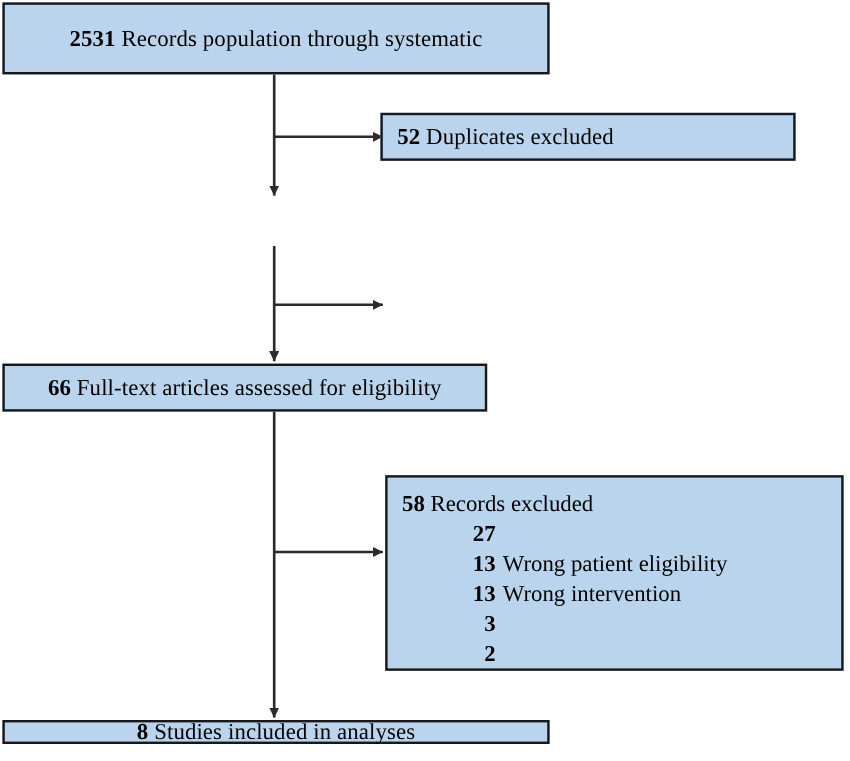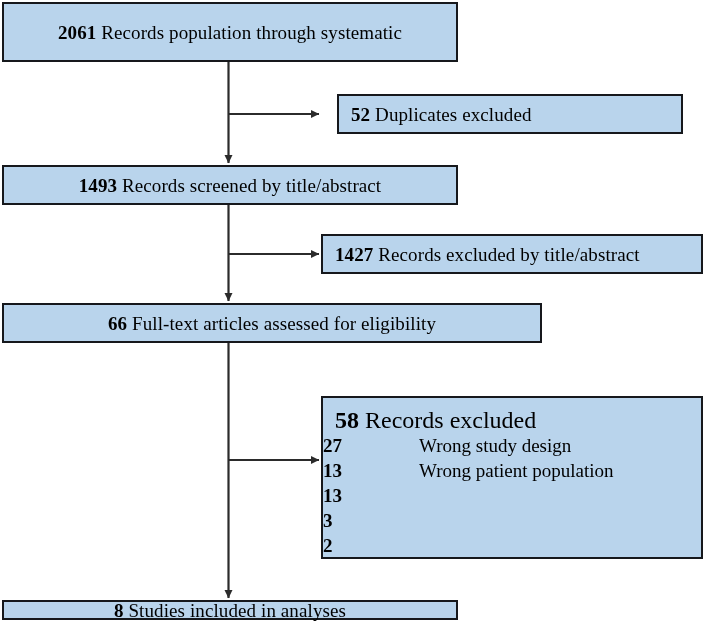--- a/index.html
+++ b/index.html
@@ -58,48 +58,49 @@
     text-align: left;
     padding: 0 12px;
   }
 
   .num {
     font-weight: bold;
   }
 
   
   #node-identified   { left: 2px;   top: 2px;   width: 456px; height: 60px; }
-  #node-duplicates   { left: 337px; top: 94px;  width: 346px; height: 40px; }
+  #node-duplicates   { left: 317px; top: 94px;  width: 346px; height: 40px; }
   #node-screened     { left: 2px;   top: 165px; width: 456px; height: 40px; }
   #node-excluded-ta  { left: 321px; top: 234px; width: 382px; height: 40px; }
-  #node-fulltext     { left: 2px;   top: 303px; width: 540px; height: 40px; }
+  #node-fulltext     { left: 2px;   top: 303px; width: 404px; height: 40px; }
   #node-excluded-big { left: 321px; top: 396px; width: 382px; height: 163px;
                        justify-content: flex-start; padding-top: 10px; }
   #node-included     { left: 2px;   top: 600px; width: 456px; height: 20px; }
 
   
   .excl-head {
-    font-size: 24px;
+    font-size: 19px;
     line-height: 25px;
     padding-left: 12px;
   }
   .excl-list {
     list-style: none;
     margin: 0;
     padding: 0;
   }
   .excl-item {
     font-size: 19px;
     line-height: 25px;
     display: flex;
     align-items: baseline;
   }
   .excl-item .num {
     display: inline-block;
     width: 90px;
+    text-align: right;
     padding-right: 6px;
     font-weight: bold;
   }
   .excl-item .txt {
     white-space: nowrap;
   }
 </style>
 </head>
 <body>
 
@@ -132,69 +133,57 @@
       <line x1="228.5" y1="343" x2="228.5" y2="598" stroke="#2b2b2b" stroke-width="2.2" marker-end="url(#arrowhead)"></line>
     </g>
 
     <g>
       <line x1="228.5" y1="460" x2="319" y2="460" stroke="#2b2b2b" stroke-width="2.2" marker-end="url(#arrowhead)"></line>
     </g>
   </svg>
 
   <div class="node center" id="node-identified">
     <div class="node-text">
-      <span class="num">2061</span>
+      <span class="num">2531</span>
       <span>Records population through systematic</span><br>
     </div>
   </div>
 
   <div class="node left-align" id="node-duplicates">
     <div class="node-text">
       <span class="num">52</span>
       <span>Duplicates excluded</span>
     </div>
   </div>
 
-  <div class="node center" id="node-screened">
-    <div class="node-text">
-      <span class="num">1493</span>
-      <span>Records screened by title/abstract</span>
-    </div>
-  </div>
 
-  <div class="node left-align" id="node-excluded-ta">
-    <div class="node-text">
-      <span class="num">1427</span>
-      <span>Records excluded by title/abstract</span>
-    </div>
-  </div>
 
   <div class="node center" id="node-fulltext">
     <div class="node-text">
       <span class="num">66</span>
       <span>Full-text articles assessed for eligibility</span>
     </div>
   </div>
 
   <div class="node left-align" id="node-excluded-big">
     <div class="excl-head">
       <span class="num">58</span>
       <span>Records excluded</span>
     </div>
     <ul class="excl-list">
       <li class="excl-item">
         <span class="num">27</span>
-        <span class="txt">Wrong study design</span>
       </li>
       <li class="excl-item">
         <span class="num">13</span>
-        <span class="txt">Wrong patient population</span>
+        <span class="txt">Wrong patient eligibility</span>
       </li>
       <li class="excl-item">
         <span class="num">13</span>
+        <span class="txt">Wrong intervention</span>
       </li>
       <li class="excl-item">
         <span class="num">3</span>
       </li>
       <li class="excl-item">
         <span class="num">2</span>
       </li>
     </ul>
   </div>
 

